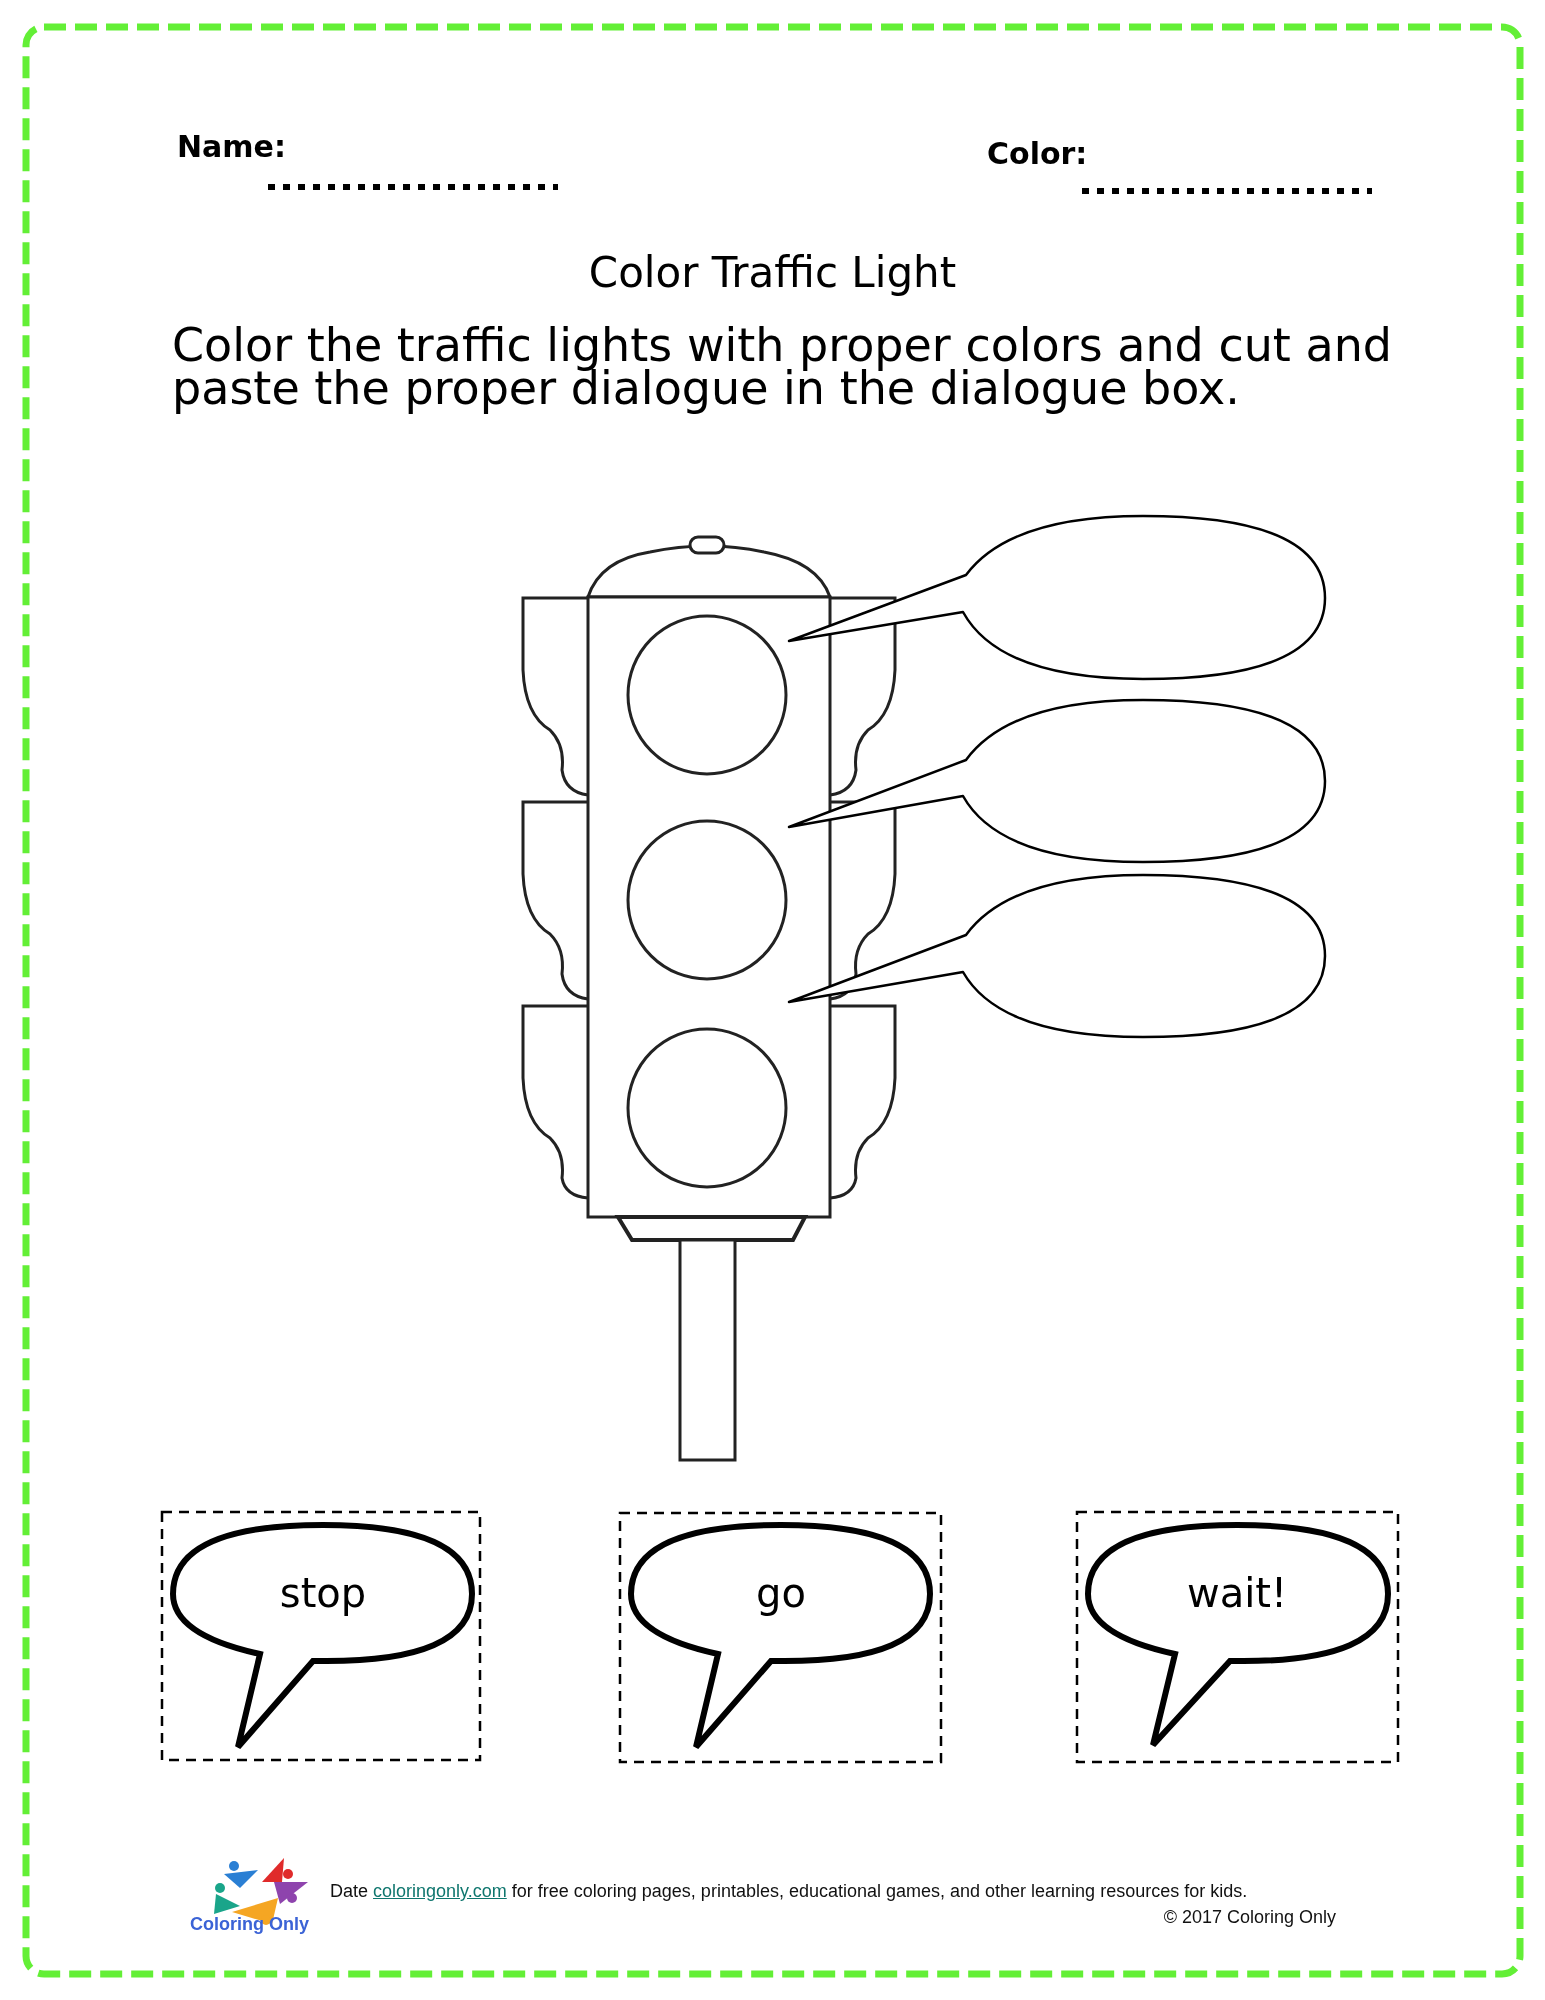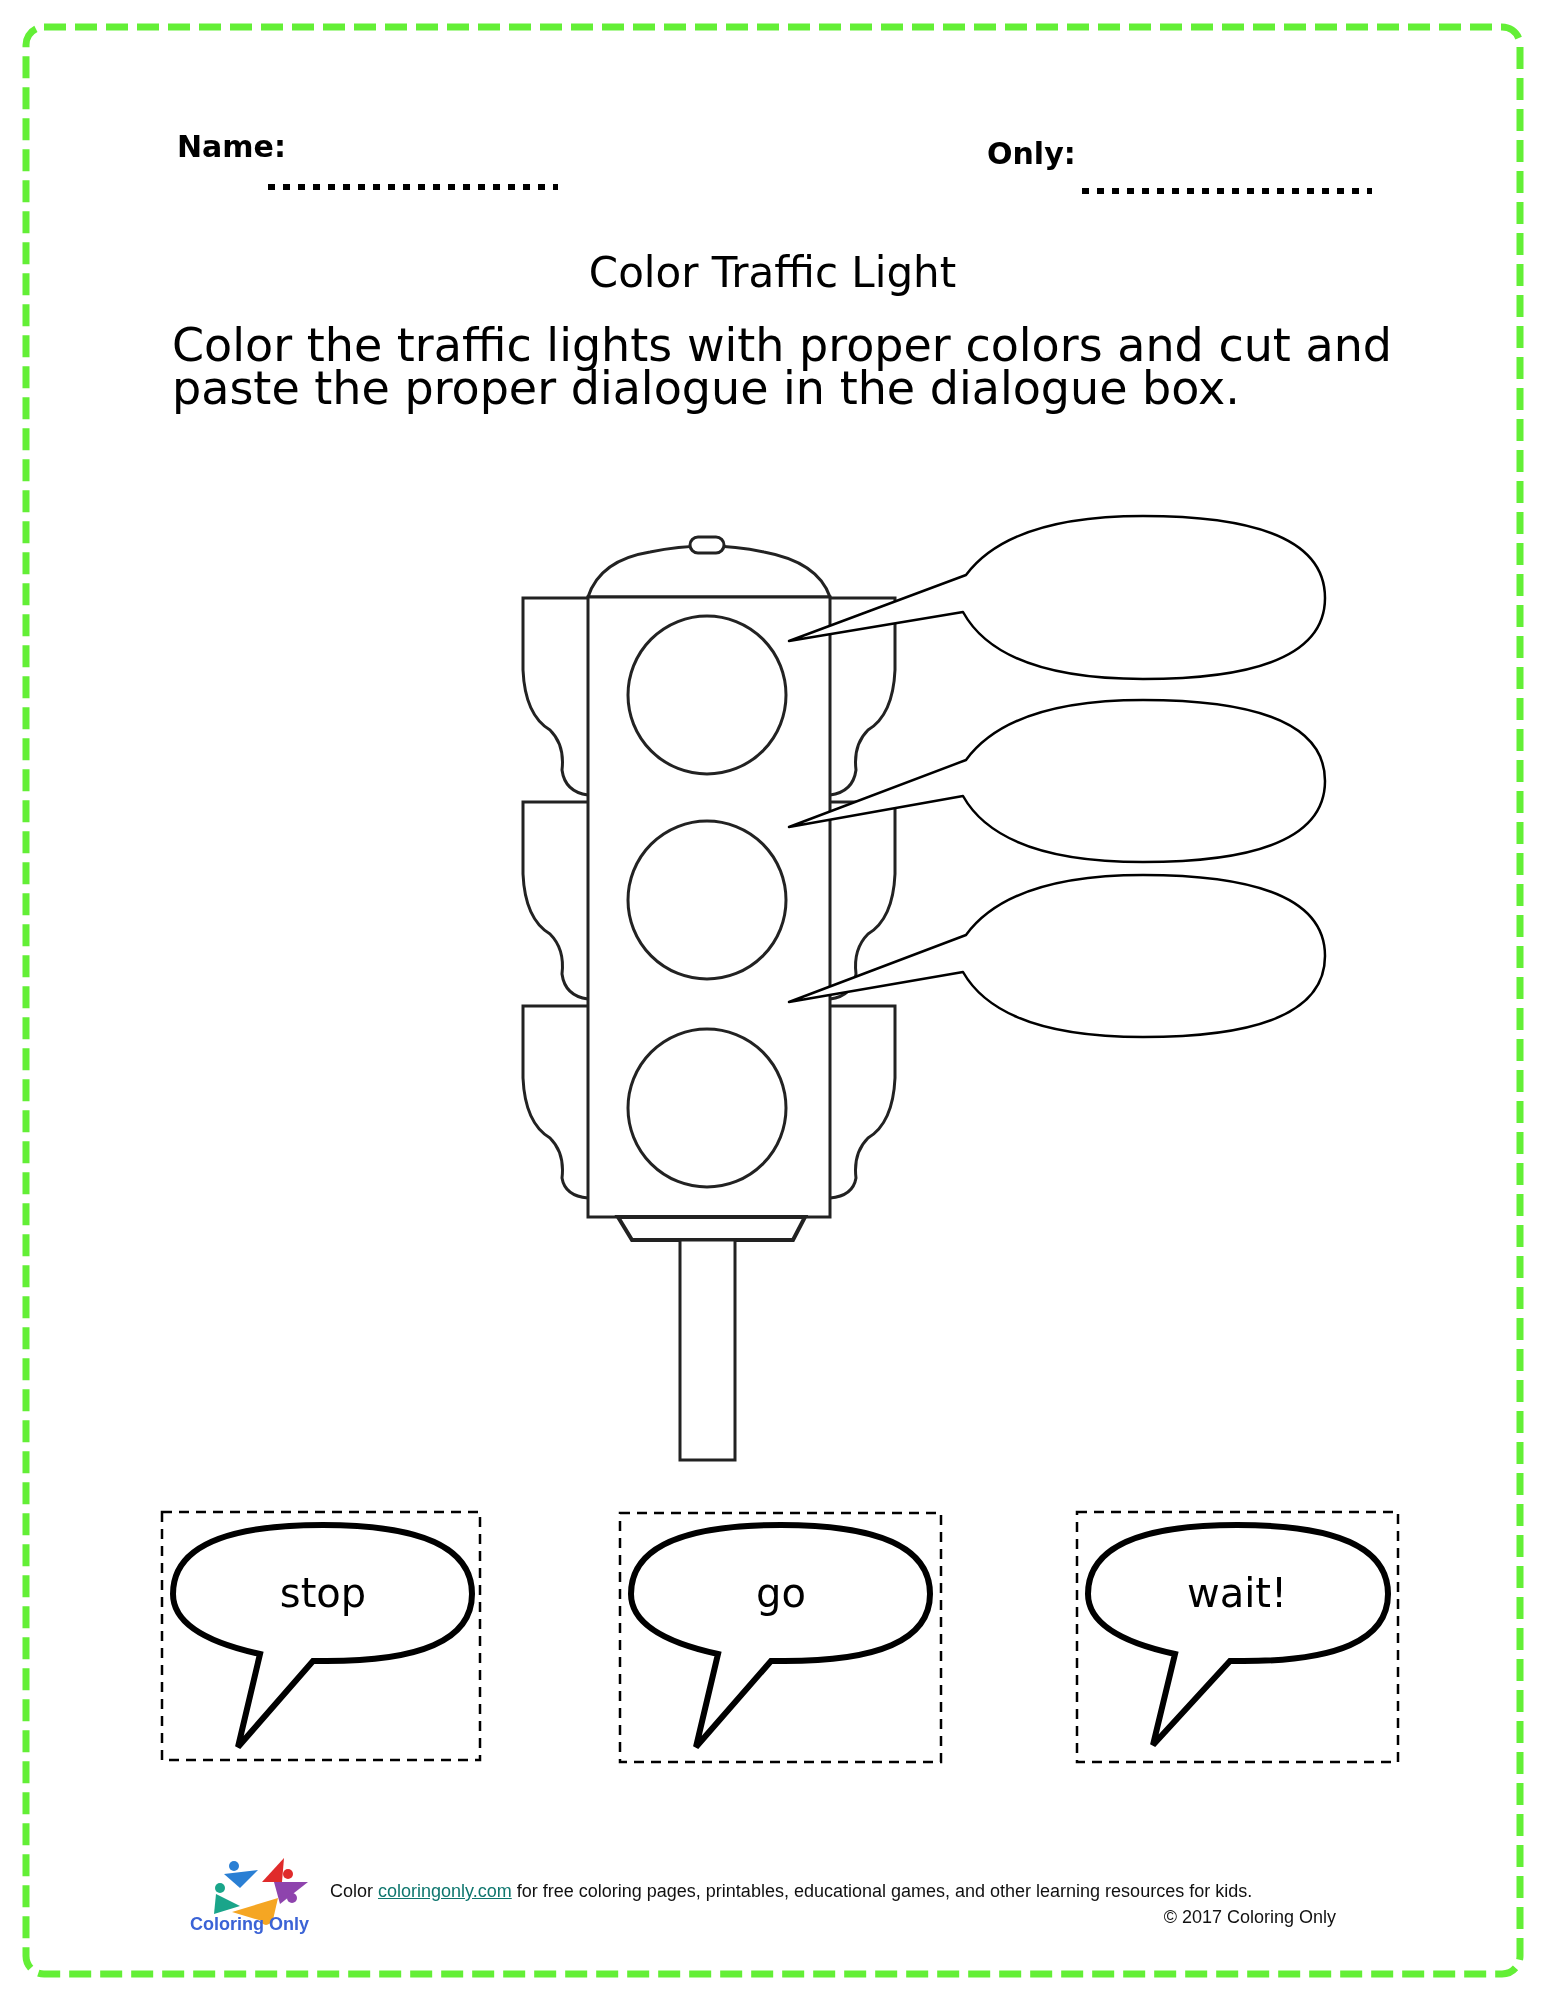--- a/index.html
+++ b/index.html
@@ -27,21 +27,21 @@
 </head>
 <body>
 
 <svg id="frame" class="abs" viewBox="0 0 1545 2000" width="1545" height="2000">
   <rect x="26" y="27" width="1494" height="1947" rx="18" ry="18" fill="none" stroke="#63ef36" stroke-width="7" stroke-dasharray="22 9"></rect>
 </svg>
 
 <div class="abs lbl" style="left:177px; top:132px;">Name:</div>
 <div class="abs dots" style="left:268px; top:184px; width:290px;"></div>
 
-<div class="abs lbl" style="left:987px; top:139px;">Only:</div>
+<div class="abs lbl" style="left:987px; top:139px;">Color:</div>
 <div class="abs dots" style="left:1082px; top:188px; width:290px;"></div>
 
 <div id="title" class="abs">Color Traffic Light</div>
 <div id="instructions" class="abs">Color the traffic lights with proper colors and cut and paste the proper dialogue in the dialogue box.</div>
 
 <svg id="scene" class="abs" viewBox="0 0 1545 2000" width="1545" height="2000">
   <g fill="#fff" stroke="#222" stroke-width="3">
 
     <path d="M588 597 Q 600 560 650 552 Q 707 540 764 552 Q 818 562 830 597 Z"></path>
     <rect x="690" y="537" width="34" height="16" rx="8"></rect>
@@ -110,15 +110,15 @@
 
   <path d="M20 42 L44 54 L18 62 Z" fill="#1aa58a"></path>
   <circle cx="24" cy="36" r="5" fill="#1aa58a"></circle>
 
   <path d="M36 60 L82 46 L76 72 Z" fill="#f5a623"></path>
   <circle cx="70" cy="68" r="5" fill="#f5a623"></circle>
 </svg>
 <div id="logo-text" class="abs">Coloring Only</div>
 
 <div id="footer-text" class="abs">
-  <div class="line1"><span>Color </span><a>coloringonly.com</a><span> for free coloring pages, printables, educational games, and other learning resources for kids.</span></div>
+  <div class="line1"><span>Date </span><a>coloringonly.com</a><span> for free coloring pages, printables, educational games, and other learning resources for kids.</span></div>
   <div class="line2">© 2017 Coloring Only</div>
 </div>
 
 </body></html>

